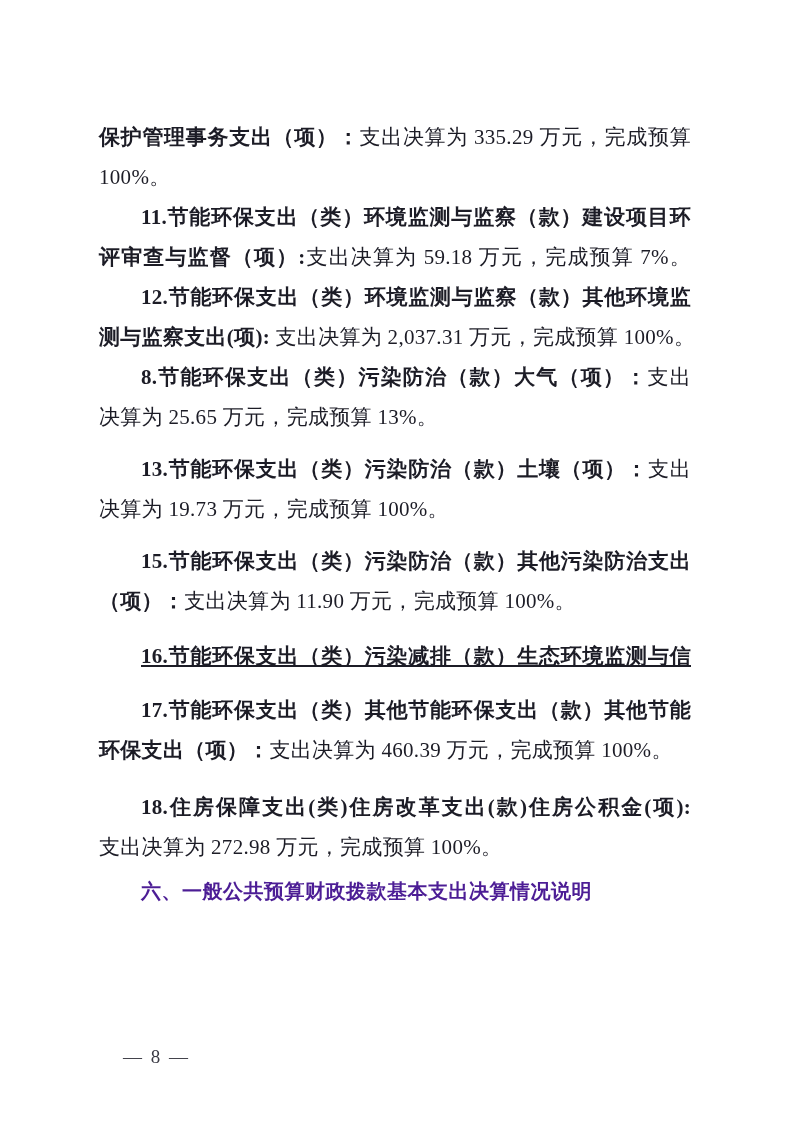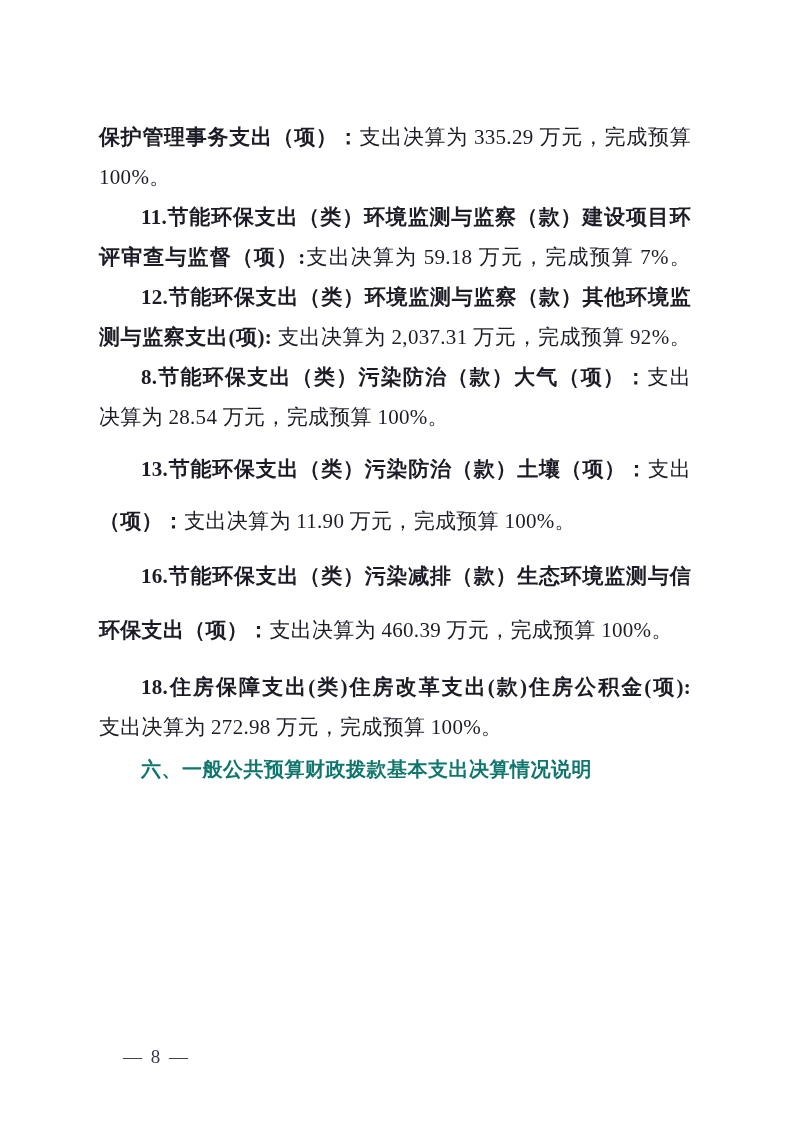--- a/index.html
+++ b/index.html
@@ -26,30 +26,30 @@
     text-align: justify;
     text-align-last: left;
     letter-spacing: 0.3px;
   }
   .line.fill { text-align-last: justify; }
   .line.indent { padding-left: 42px; }
   .b { font-weight: 700; }
   .n { font-weight: 400; }
   .mt12 { margin-top: 12px; }
   .mt14 { margin-top: 14px; }
-  .mt15 { margin-top: 15px; }
+  .mt15 { margin-top: 15px; text-decoration: underline; }
   .mt17 { margin-top: 17px; }
   .mt4  { margin-top: 4px; }
   .mt3  { margin-top: 3px; }
   .heading-line {
-    font-family: Liberation Mono, monospace;
+    font-family: Liberation Sans, sans-serif;
     font-size: 20px;
     font-weight: 700;
     letter-spacing: 0.5px;
-    color: #0f766e;
+    color: #4c1d95;
   }
   .pagenum {
     position: absolute;
     left: 123px;
     top: 1037px;
     font-size: 19px;
     line-height: 40px;
     letter-spacing: 2px;
     color: #3a3a44;
     font-family: "Liberation Serif", "DejaVu Serif", serif;
@@ -66,41 +66,44 @@
       <div class="line"><span class="n">100%。</span></div>
     </div>
 
     <div class="para">
       <div class="line fill indent"><span class="b">11.节能环保支出（类）环境监测与监察（款）建设项目环</span></div>
       <div class="line fill"><span class="b">评审查与监督（项）:</span><span class="n">支出决算为 59.18 万元，完成预算 7%。</span></div>
     </div>
 
     <div class="para">
       <div class="line fill indent"><span class="b">12.节能环保支出（类）环境监测与监察（款）其他环境监</span></div>
-      <div class="line fill"><span class="b">测与监察支出(项):</span><span class="n"> 支出决算为 2,037.31 万元，完成预算 92%。</span></div>
+      <div class="line fill"><span class="b">测与监察支出(项):</span><span class="n"> 支出决算为 2,037.31 万元，完成预算 100%。</span></div>
     </div>
 
     <div class="para">
       <div class="line fill indent"><span class="b">8.节能环保支出（类）污染防治（款）大气（项）：</span><span class="n">支出</span></div>
-      <div class="line"><span class="n">决算为 28.54 万元，完成预算 100%。</span></div>
+      <div class="line"><span class="n">决算为 25.65 万元，完成预算 13%。</span></div>
     </div>
 
     <div class="para mt12">
       <div class="line fill indent"><span class="b">13.节能环保支出（类）污染防治（款）土壤（项）：</span><span class="n">支出</span></div>
+      <div class="line"><span class="n">决算为 19.73 万元，完成预算 100%。</span></div>
     </div>
 
     <div class="para mt12">
+      <div class="line fill indent"><span class="b">15.节能环保支出（类）污染防治（款）其他污染防治支出</span></div>
       <div class="line"><span class="b">（项）：</span><span class="n">支出决算为 11.90 万元，完成预算 100%。</span></div>
     </div>
 
     <div class="para mt15">
       <div class="line fill indent"><span class="b">16.节能环保支出（类）污染减排（款）生态环境监测与信</span></div>
     </div>
 
     <div class="para mt14">
+      <div class="line fill indent"><span class="b">17.节能环保支出（类）其他节能环保支出（款）其他节能</span></div>
       <div class="line"><span class="b">环保支出（项）：</span><span class="n">支出决算为 460.39 万元，完成预算 100%。</span></div>
     </div>
 
     <div class="para mt17">
       <div class="line fill indent"><span class="b">18.住房保障支出(类)住房改革支出(款)住房公积金(项):</span></div>
       <div class="line"><span class="n">支出决算为 272.98 万元，完成预算 100%。</span></div>
     </div>
 
     <div class="para mt4">
       <div class="line indent heading-line"><span>六、一般公共预算财政拨款基本支出决算情况说明</span></div>

